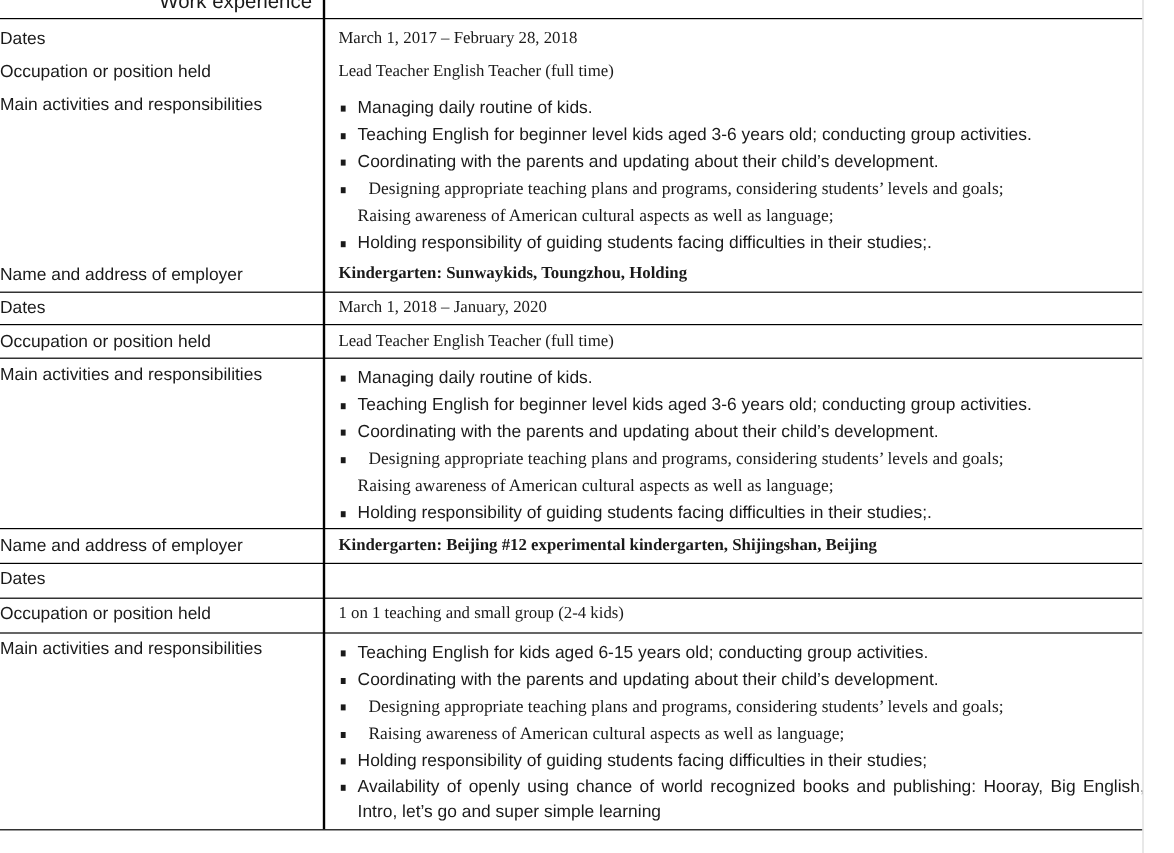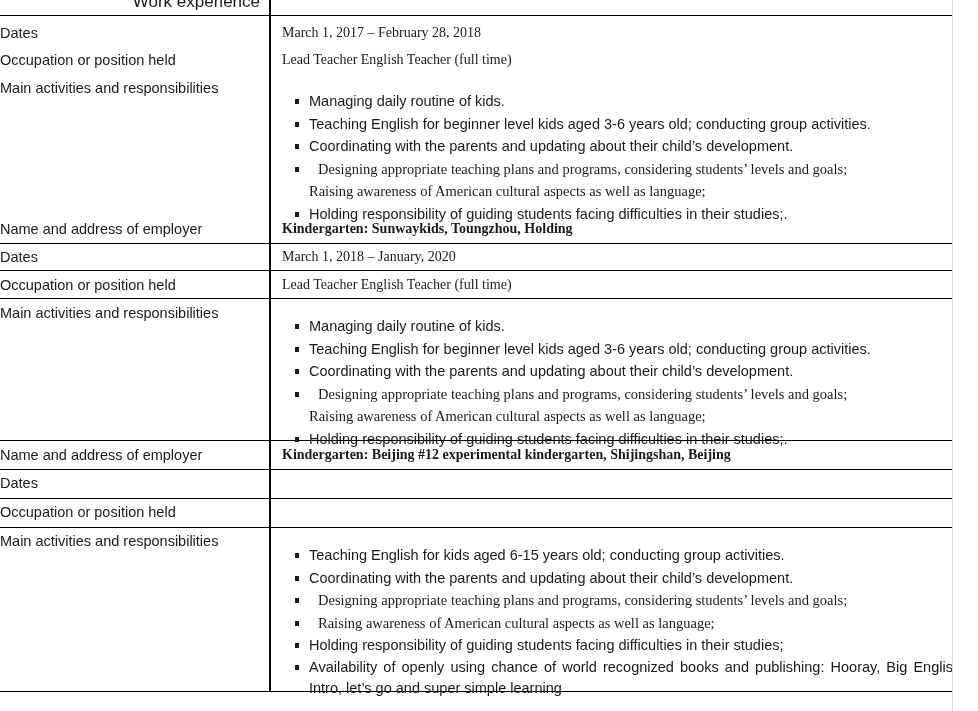--- a/index.html
+++ b/index.html
@@ -5,21 +5,21 @@
   html, body { margin:0; padding:0; background:#ffffff; }
   body { width:978px; height:711px; overflow:hidden; position:relative;
          font-family:"Liberation Sans", sans-serif; color:#1a1a1a; }
   .page { position:absolute; left:0; top:0; width:778px; height:711px;padding-left:40px; }
   .vline { position:absolute; left:269px; top:0; width:2px; height:691px; background:#000; }
   .hline { position:absolute; left:0; width:953px; height:1px; background:#000; }
   .lbl { position:absolute; left:0; width:260px; text-align:left; font-size:14.5px; line-height:20px; white-space:nowrap; }
   .val { position:absolute; left:282px; width:670px; font-size:14px; line-height:20px; white-space:nowrap;font-family:Liberation Serif, serif; }
   .bold { font-weight:bold; }
   .section-title { position:absolute; left:0; top:-8px; width:260px; text-align:right; font-size:17px; line-height:20px; }
-  .bullets { position:absolute; left:282px; width:672px; margin:11px; padding:0; list-style:none; font-size:14.5px; }
+  .bullets { position:absolute; left:282px; width:672px; margin:0; padding:0; list-style:none; font-size:14.5px; }
   .bullets li { position:relative; padding-left:16px; line-height:22.5px; white-space:nowrap; }
   .bullets li.ind { padding-left:25px;font-family:Liberation Serif, serif; }
   .bullets li.wrap { white-space:normal; text-align:justify; line-height:21px; }
   .bullets li .sq { position:absolute; left:2px; top:9px; width:4px; height:5px; background:#1a1a1a; }
   .bullets li.wrap .sq { top:8px; }
   .cont { display:block; margin-left:-9px; }
   .scrollbar { position:absolute; right:0; top:0; width:25px; height:711px; background:#ffffff; border-left:1px solid #d9d9d9; }
 </style>
 </head>
 <body>
@@ -63,20 +63,21 @@
     <li><span class="sq"></span><span>Teaching English for beginner level kids aged 3-6 years old; conducting group activities.</span></li>
     <li><span class="sq"></span><span>Coordinating with the parents and updating about their child’s development.</span></li>
     <li class="ind"><span class="sq"></span><span>Designing appropriate teaching plans and programs, considering students’ levels and goals;</span><span class="cont">Raising awareness of American cultural aspects as well as language;</span></li>
     <li><span class="sq"></span><span>Holding responsibility of guiding students facing difficulties in their studies;.</span></li>
   </ul>
   <div class="lbl" style="top:445px">Name and address of employer</div>
   <div class="val bold" style="top:445px">Kindergarten: Beijing #12 experimental kindergarten, Shijingshan, Beijing</div>
 
   <div class="lbl" style="top:473px">Dates</div>
   <div class="lbl" style="top:502px">Occupation or position held</div>
+  <div class="val" style="top:502px">1 on 1 teaching and small group (2-4 kids)</div>
   <div class="lbl" style="top:531px">Main activities and responsibilities</div>
   <ul class="bullets" style="top:533px">
     <li><span class="sq"></span><span>Teaching English for kids aged 6-15 years old; conducting group activities.</span></li>
     <li><span class="sq"></span><span>Coordinating with the parents and updating about their child’s development.</span></li>
     <li class="ind"><span class="sq"></span><span>Designing appropriate teaching plans and programs, considering students’ levels and goals;</span></li>
     <li class="ind"><span class="sq"></span><span>Raising awareness of American cultural aspects as well as language;</span></li>
     <li><span class="sq"></span><span>Holding responsibility of guiding students facing difficulties in their studies;</span></li>
     <li class="wrap"><span class="sq"></span><span>Availability of openly using chance of world recognized books and publishing: Hooray, Big English, Intro, let’s go and super simple learning</span></li>
   </ul>
 </div>

